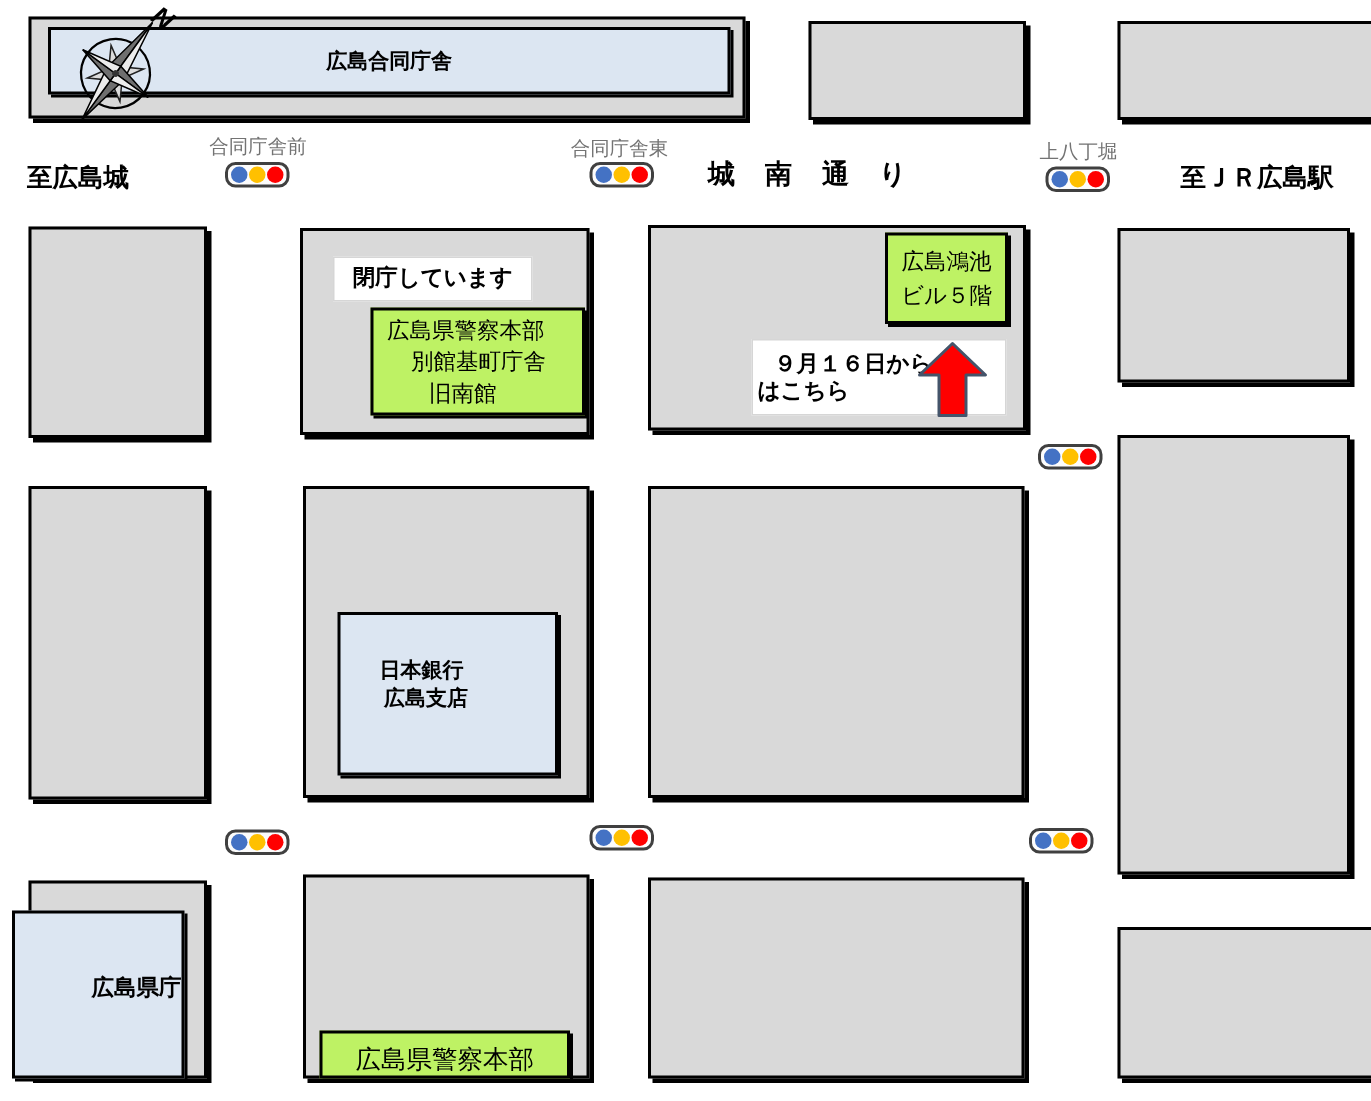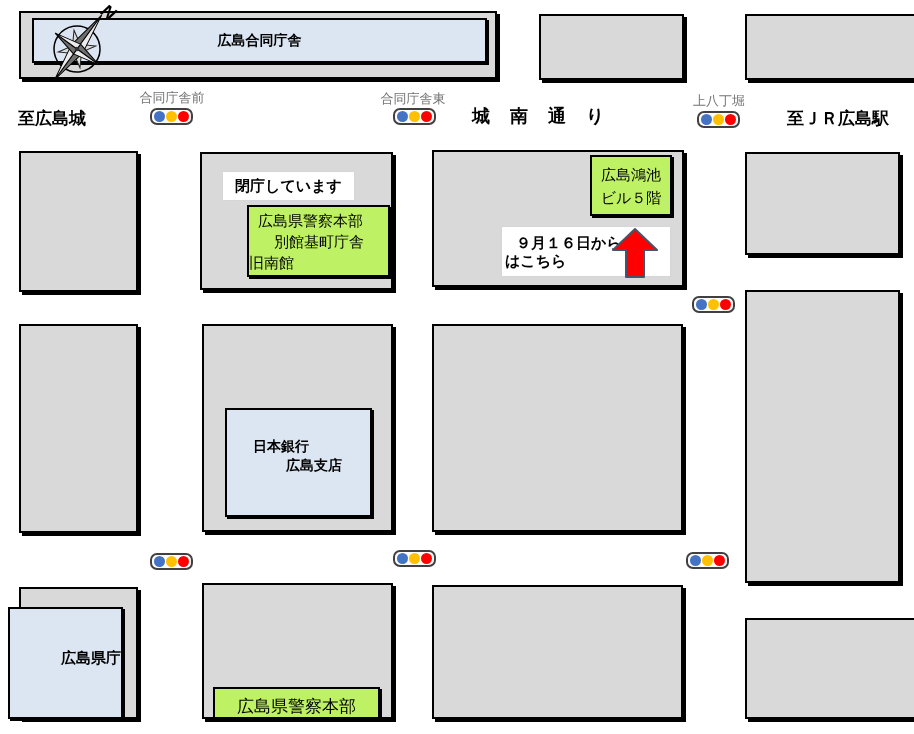--- a/index.html
+++ b/index.html
@@ -50,40 +50,40 @@
     <span>広島合同庁舎</span>
   </div>
 
   <div class="whitebox" style="left:222px;top:171px;width:133px;height:30px;text-align:center;line-height:28px;font-size:15px">
     <span class="rednote">閉庁しています</span>
   </div>
 
   <div class="yellowbox" style="left:247px;top:205px;width:143px;height:72px;font-size:15px;line-height:21px;padding-top:3px">
     <div style="padding-left:9px">広島県警察本部</div>
     <div style="padding-left:25px">別館基町庁舎</div>
-    <div style="text-align:left;padding-right:20px">旧南館</div>
+    <div style="text-align:center;padding-right:20px">旧南館</div>
   </div>
 
   <div class="yellowbox" style="left:590px;top:155px;width:82px;height:61px;text-align:center;font-size:15px;line-height:23px;padding-top:6px">
     <div>広島鴻池</div>
     <div>ビル５階</div>
   </div>
 
   <div class="whitebox" style="left:501px;top:226px;width:170px;height:51px;font-size:15px;line-height:18px;padding-top:7px">
     <div class="rednote" style="padding-left:14px">９月１６日から</div>
     <div class="rednote" style="padding-left:3px">はこちら</div>
   </div>
 
   <svg style="left:611px;top:227px" width="48" height="52" viewBox="0 0 48 52">
     <path d="M24 2 L46 23 L33 23 L33 50 L15 50 L15 23 L2 23 Z" fill="#ff0000" stroke="#44546a" stroke-width="2" stroke-linejoin="round"></path>
   </svg>
 
   <div class="bluebox" style="left:225px;top:408px;width:147px;height:109px;font-weight:bold;font-size:14px;line-height:19px;padding-top:27px">
     <div style="padding-left:26px">日本銀行</div>
-    <div style="padding-left:59px">広島支店</div>
+    <div style="padding-left:29px">広島支店</div>
   </div>
 
   <div class="bluebox" style="left:8px;top:607px;width:115px;height:112px;display:flex;align-items:center;justify-content:flex-end;font-weight:bold;font-size:15px;padding-bottom:10px">
     <span>広島県庁</span>
   </div>
 
 
   <div class="yellowbox" style="left:213px;top:687px;width:167px;height:32px;text-align:center;font-size:17px;padding-top:6px">
     <span>広島県警察本部</span>
   </div>

